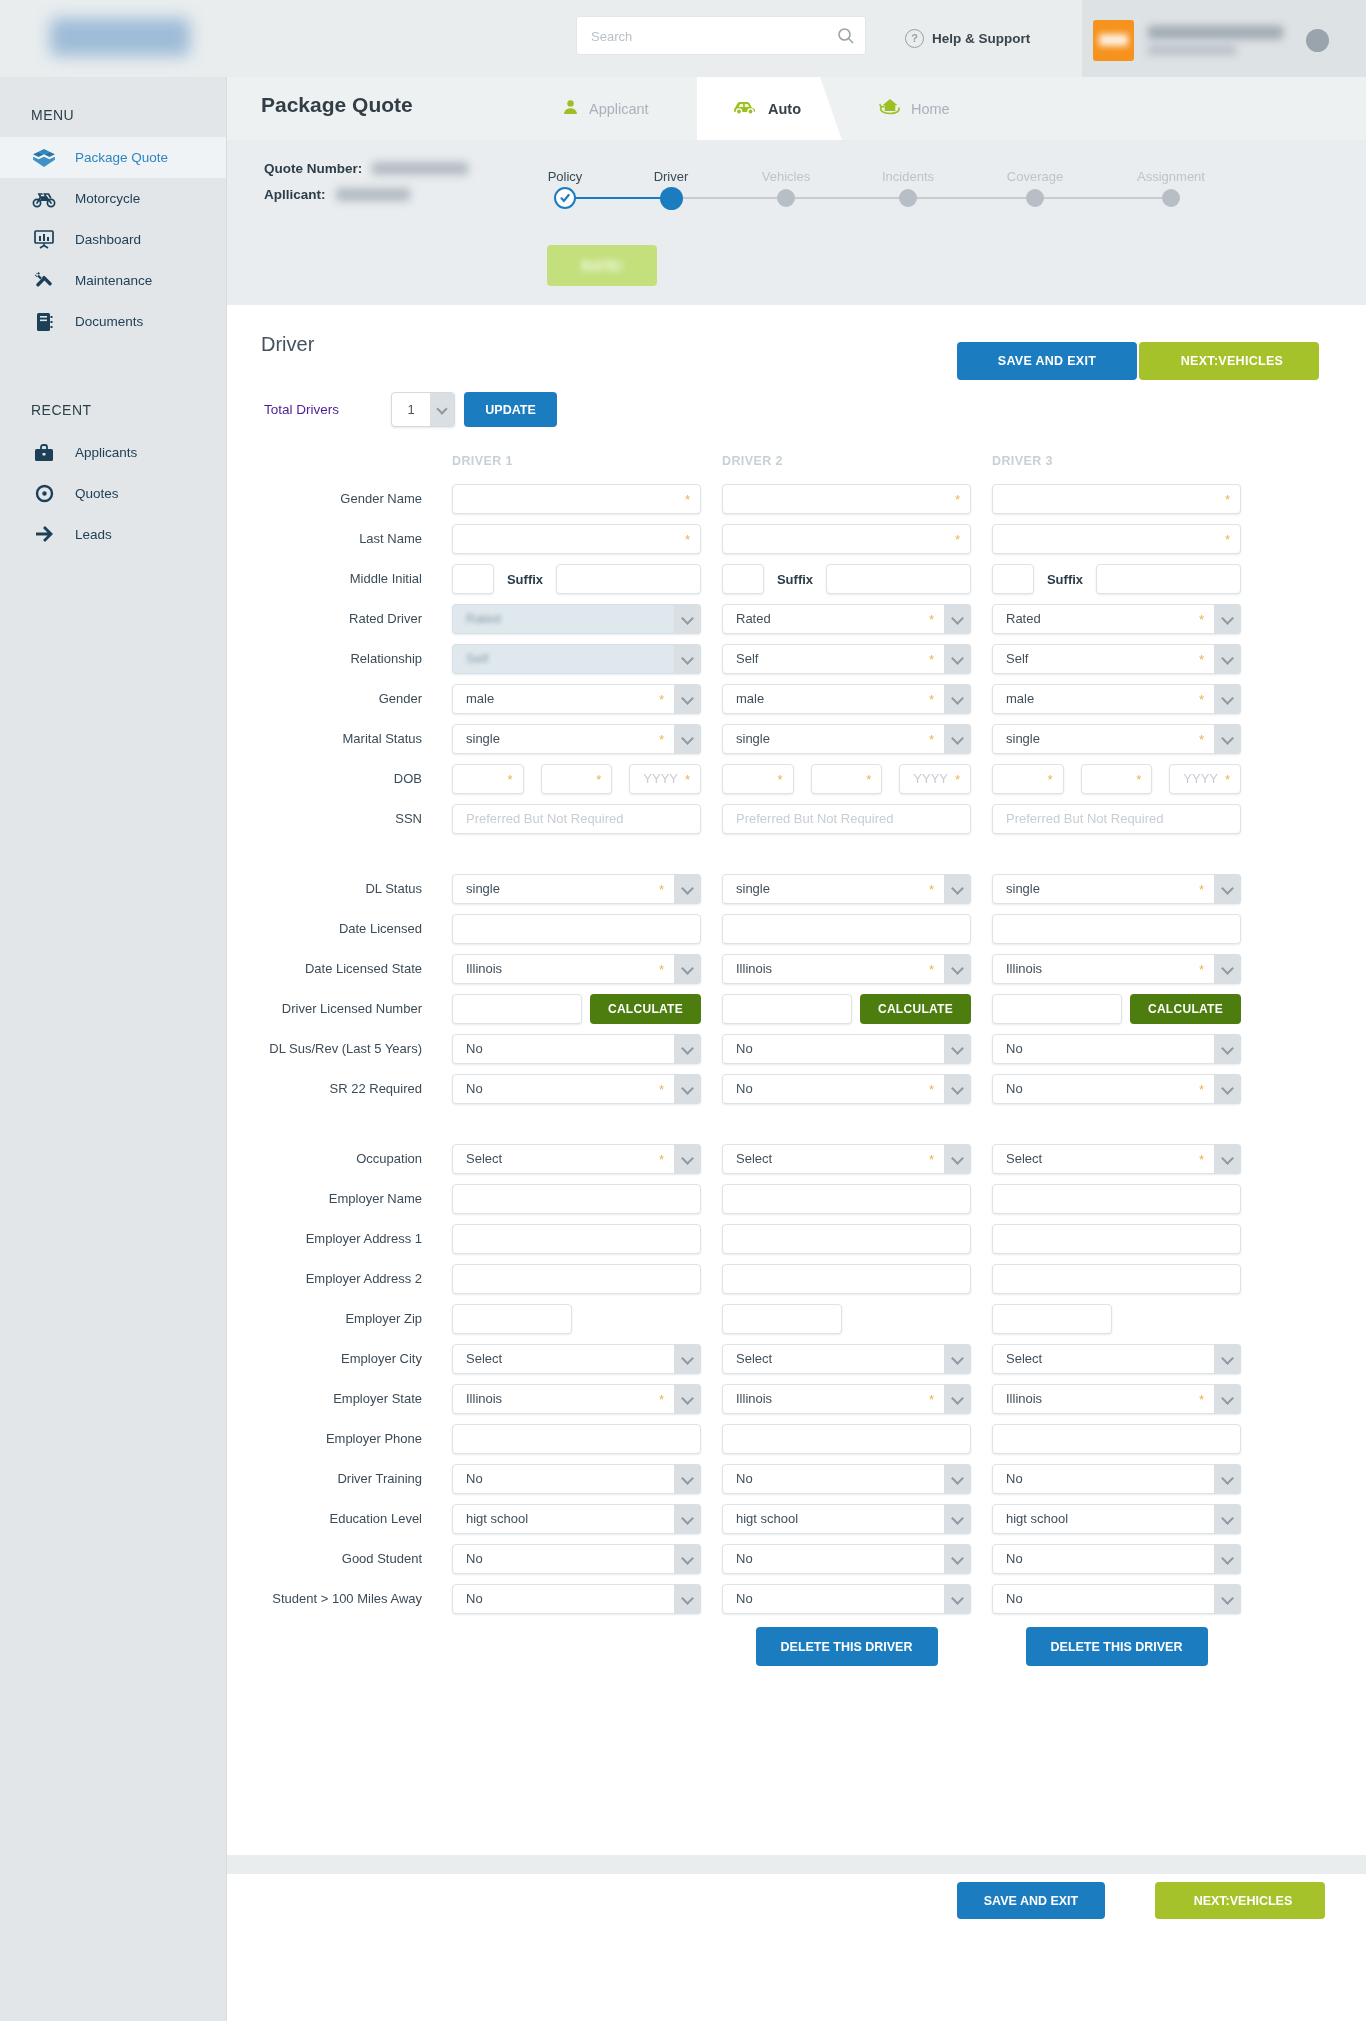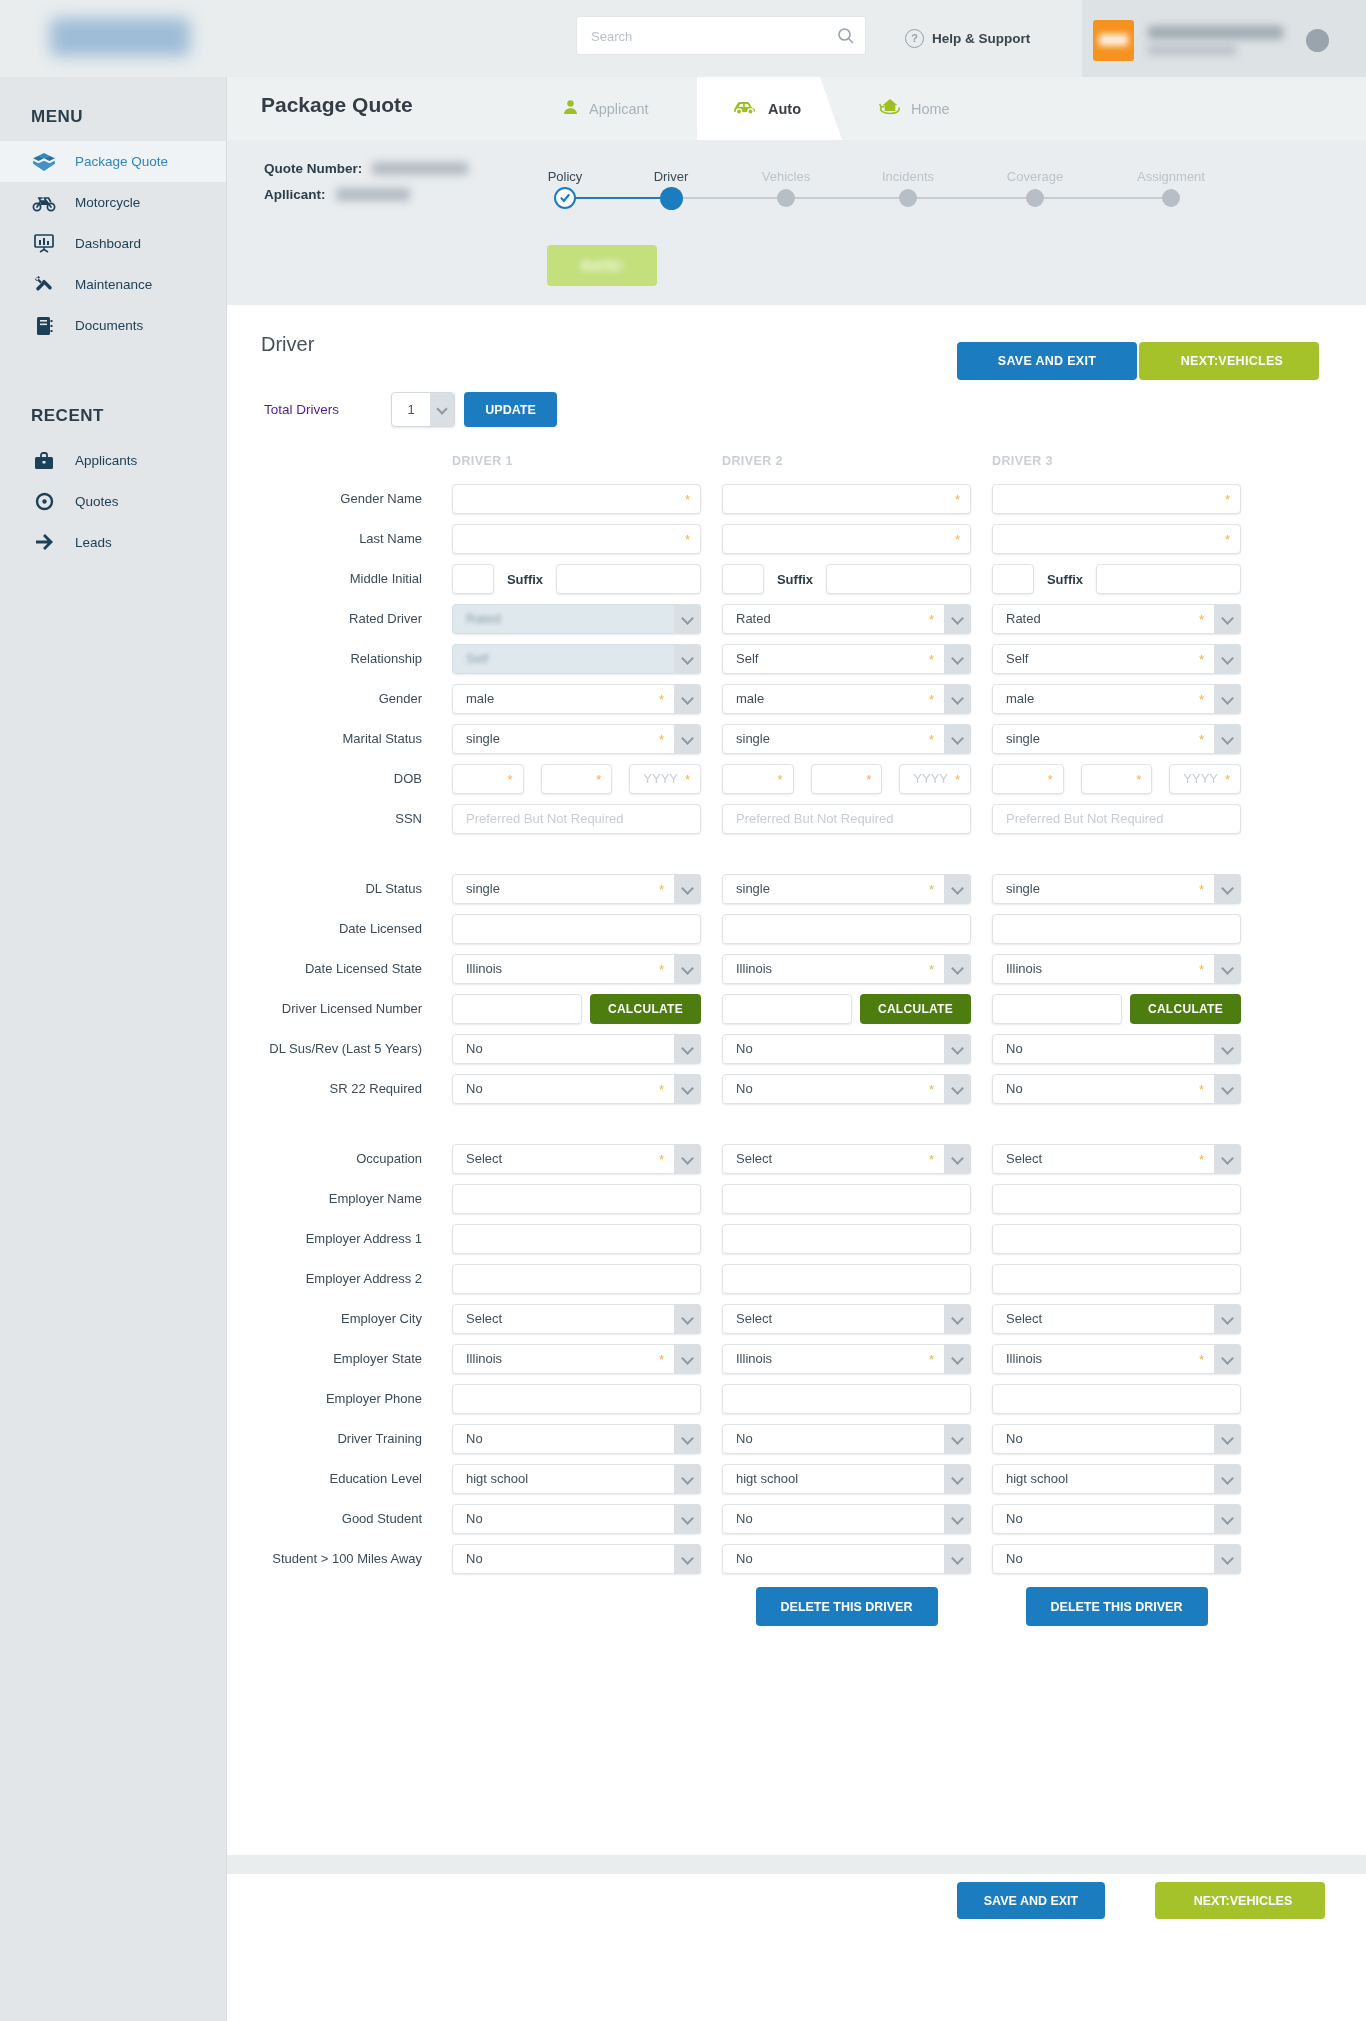--- a/index.html
+++ b/index.html
@@ -16,21 +16,21 @@
   .help-circ{width:17px;height:17px;border:1.5px solid #97a1a8;border-radius:50%;color:#97a1a8;font-size:11px;font-weight:bold;display:flex;align-items:center;justify-content:center;}
   .help-label{font-size:13.5px;font-weight:bold;color:#39454d;}
   .user-chip{position:absolute;left:1082px;top:0;width:284px;height:77px;background:#dde2e5;}
   .org-badge{position:absolute;left:11px;top:20px;width:41px;height:41px;background:#f6921e;border-radius:3px;}
   .org-badge .blur-blob{position:absolute;left:6px;top:14px;width:29px;height:12px;background:#ffffff;opacity:.85;filter:blur(3px);}
   .user-name-blob{position:absolute;left:66px;top:26px;width:135px;height:13px;background:#9fa9b1;filter:blur(4px);border-radius:2px;}
   .user-sub-blob{position:absolute;left:66px;top:45px;width:88px;height:10px;background:#b7bfc6;filter:blur(4px);border-radius:2px;}
   .avatar-dot{position:absolute;left:224px;top:29px;width:23px;height:23px;background:#9aa4ac;border-radius:50%;}
   
   .sidebar{position:absolute;left:0;top:77px;width:227px;height:1944px;background:#e2e6e9;border-right:1px solid #d7dcdf;box-sizing:border-box;}
-  .side-title{margin:30px 0 14px 31px;font-size:17px;font-weight:bold;color:#2c3e49;letter-spacing:.5px;}
+  .side-title{margin:30px 0 14px 31px;font-size:14px;font-weight:normal;color:#2c3e49;letter-spacing:.5px;}
   .side-title.recent{margin-top:60px;}
   .side-item{position:relative;height:41px;display:flex;align-items:center;cursor:pointer;}
   .side-item .ic{width:26px;margin-left:31px;display:flex;align-items:center;justify-content:center;}
   .side-item .lb{margin-left:18px;font-size:13.5px;color:#1f4057;}
   .side-item.active{background:#f0f3f5;}
   .side-item.active .lb{color:#2e86c1;}
   
   .main{position:absolute;left:227px;top:77px;width:1139px;height:1944px;}
   .title-strip{position:absolute;left:0;top:0;width:1139px;height:63px;background:#eef1f2;}
   .page-title{position:absolute;left:34px;top:16px;font-size:21px;font-weight:bold;color:#323d45;}
@@ -600,20 +600,26 @@
             <div class="field tfield"></div>
             <div class="field tfield"></div>
           </div>
           <div class="frow">
             <div class="flabel">Employer Address 2</div>
             <div class="field tfield"></div>
             <div class="field tfield"></div>
             <div class="field tfield"></div>
           </div>
           <div class="frow">
+            <div class="flabel">Employer Zip</div>
+            <div class="field tfield tsmall"></div>
+            <div class="field tfield tsmall"></div>
+            <div class="field tfield tsmall"></div>
+          </div>
+          <div class="frow">
             <div class="flabel">Employer City</div>
             <div class="field sel">
               <span class="val">Select</span>
               <span class="chev-box"></span>
             </div>
             <div class="field sel">
               <span class="val">Select</span>
               <span class="chev-box"></span>
             </div>
             <div class="field sel">

